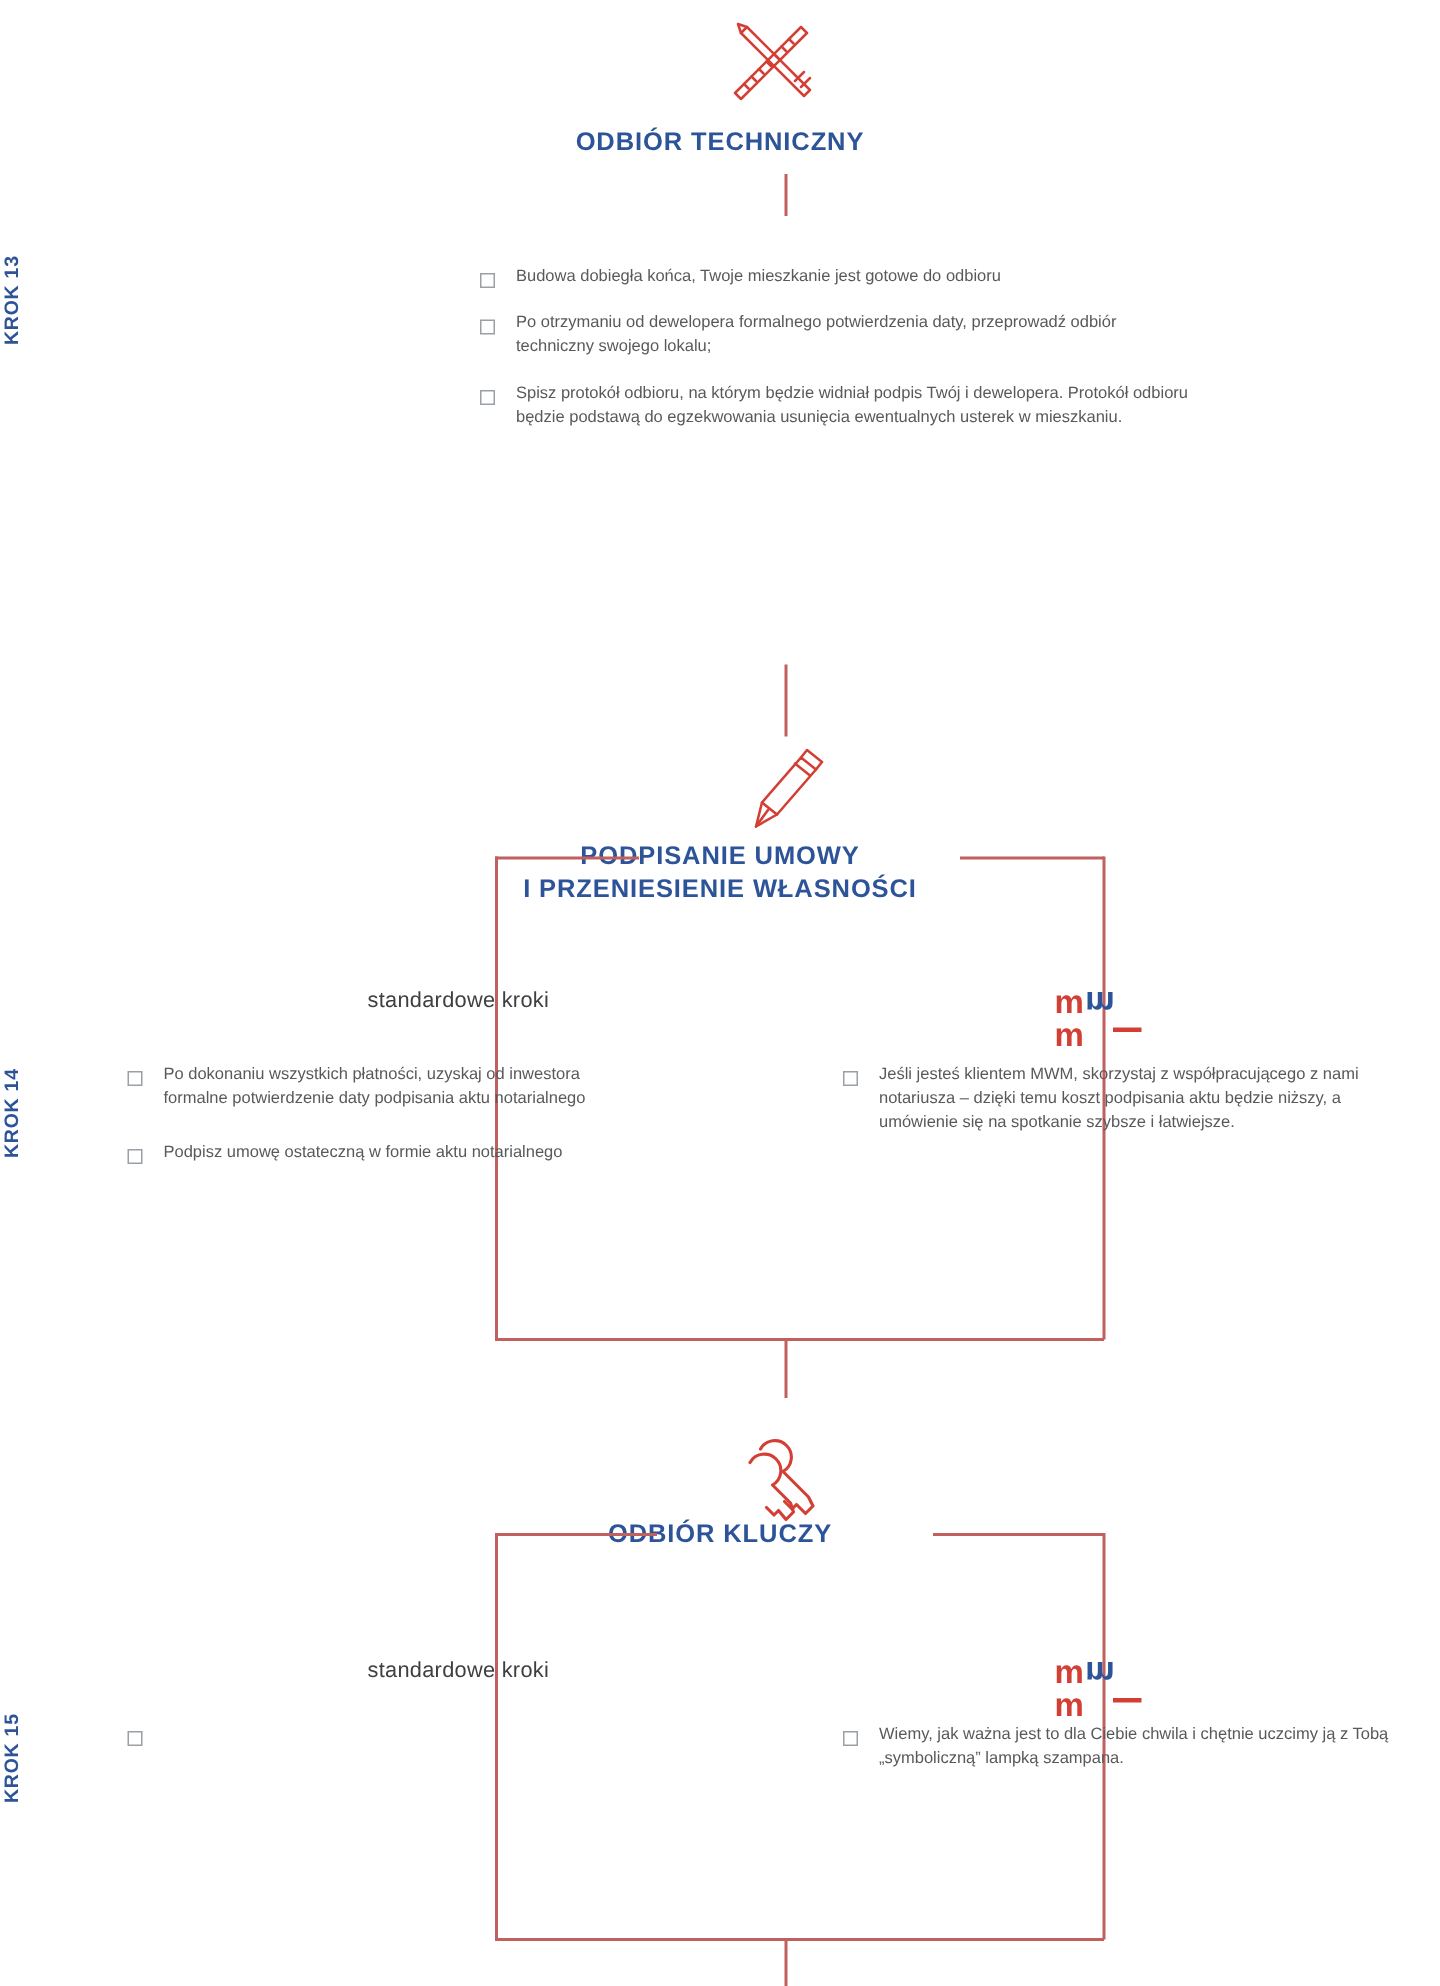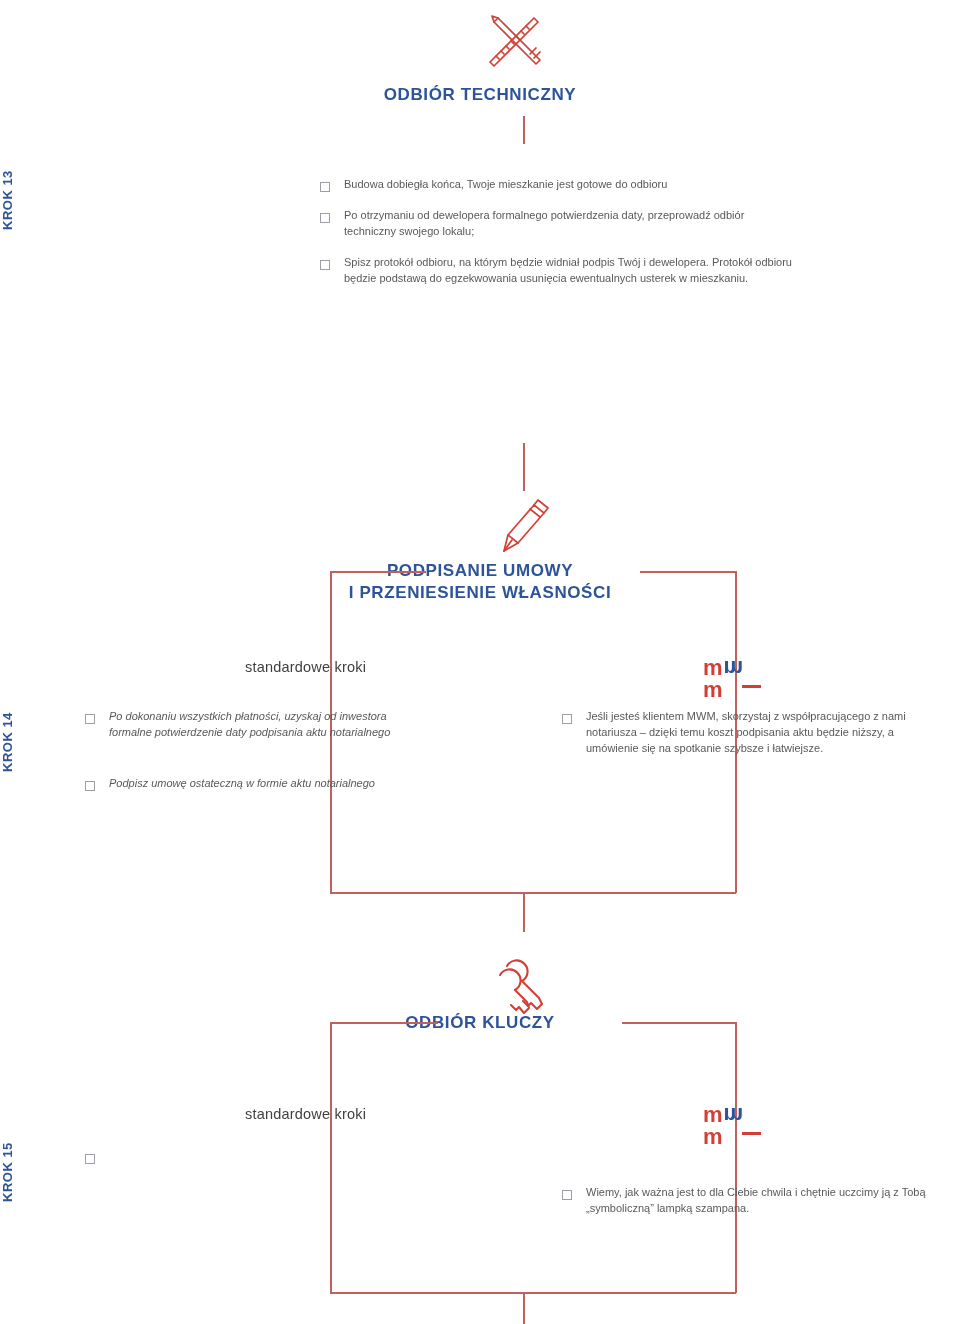--- a/index.html
+++ b/index.html
@@ -128,26 +128,26 @@
 
   <div class="std" style="left:245px;top:659px;">standardowe kroki</div>
 
   <div class="mwm" style="left:703px;top:657px;width:58px;height:26px;">
     <span class="lg m1">m</span><span class="lg w">m</span><span class="lg m2">m</span>
     <span class="ul"></span>
   </div>
 
   <div class="krok krok14">KROK 14</div>
 
-  <div class="bullets" style="left:85px;top:708px;width:420px;font-style:italic;">
+  <div class="bullets" style="left:85px;top:708px;width:420px;">
     <div class="bullet">
       <span class="box"></span>
       <span class="btext" style="max-width:320px">Po dokonaniu wszystkich płatności, uzyskaj od inwestora formalne potwierdzenie daty podpisania aktu notarialnego</span>
     </div>
-    <div class="bullet" style="margin-top:35px">
+    <div class="bullet" style="margin-top:20px">
       <span class="box"></span>
       <span class="btext" style="max-width:400px">Podpisz umowę ostateczną w formie aktu notarialnego</span>
     </div>
   </div>
 
   <div class="bullets" style="left:562px;top:708px;width:390px;">
     <div class="bullet">
       <span class="box"></span>
       <span class="btext" style="max-width:356px">Jeśli jesteś klientem MWM, skorzystaj z współpracującego z nami notariusza – dzięki temu koszt podpisania aktu będzie niższy, a  umówienie się na spotkanie  szybsze i łatwiejsze.</span>
     </div>
@@ -179,20 +179,20 @@
   </div>
 
   <div class="krok krok15">KROK 15</div>
 
   <div class="bullets" style="left:85px;top:1148px;width:420px;">
     <div class="bullet">
       <span class="box"></span>
     </div>
   </div>
 
-  <div class="bullets" style="left:562px;top:1184px;width:395px;">
+  <div class="bullets" style="left:562px;top:1148px;width:395px;">
     <div class="bullet">
       <span class="box"></span>
       <span class="btext" style="max-width:372px">Wiemy, jak ważna jest to dla Ciebie chwila i chętnie uczcimy ją z Tobą „symboliczną” lampką szampana.</span>
     </div>
   </div>
 
 </div>
 
 </body></html>

